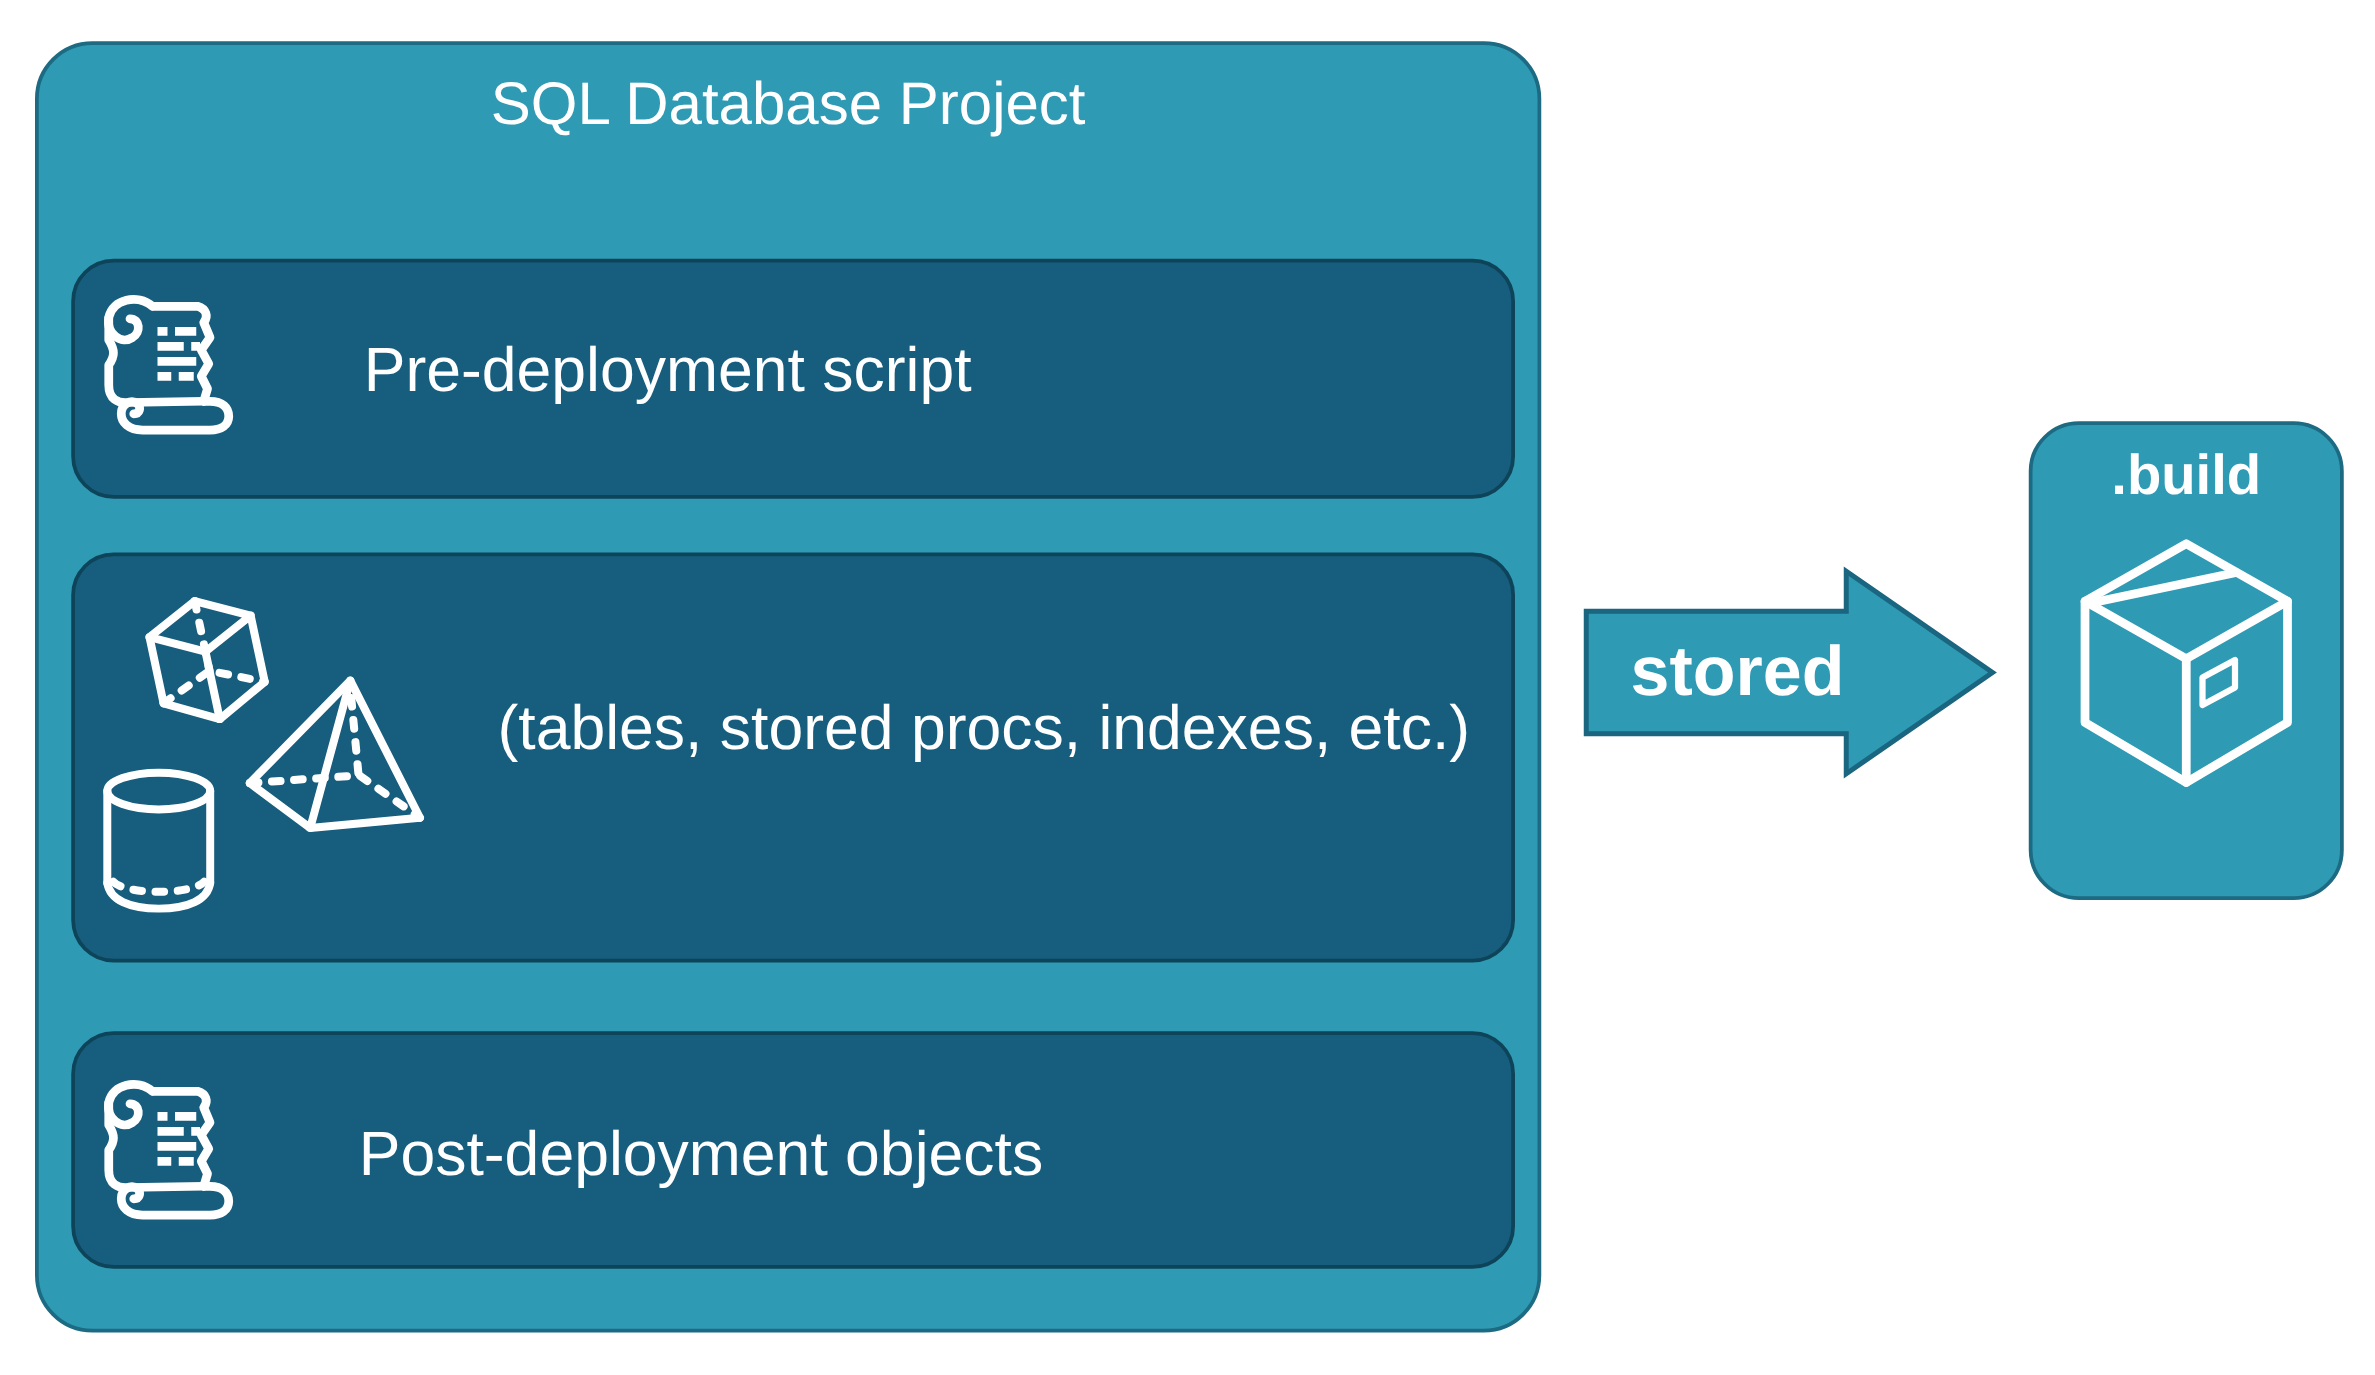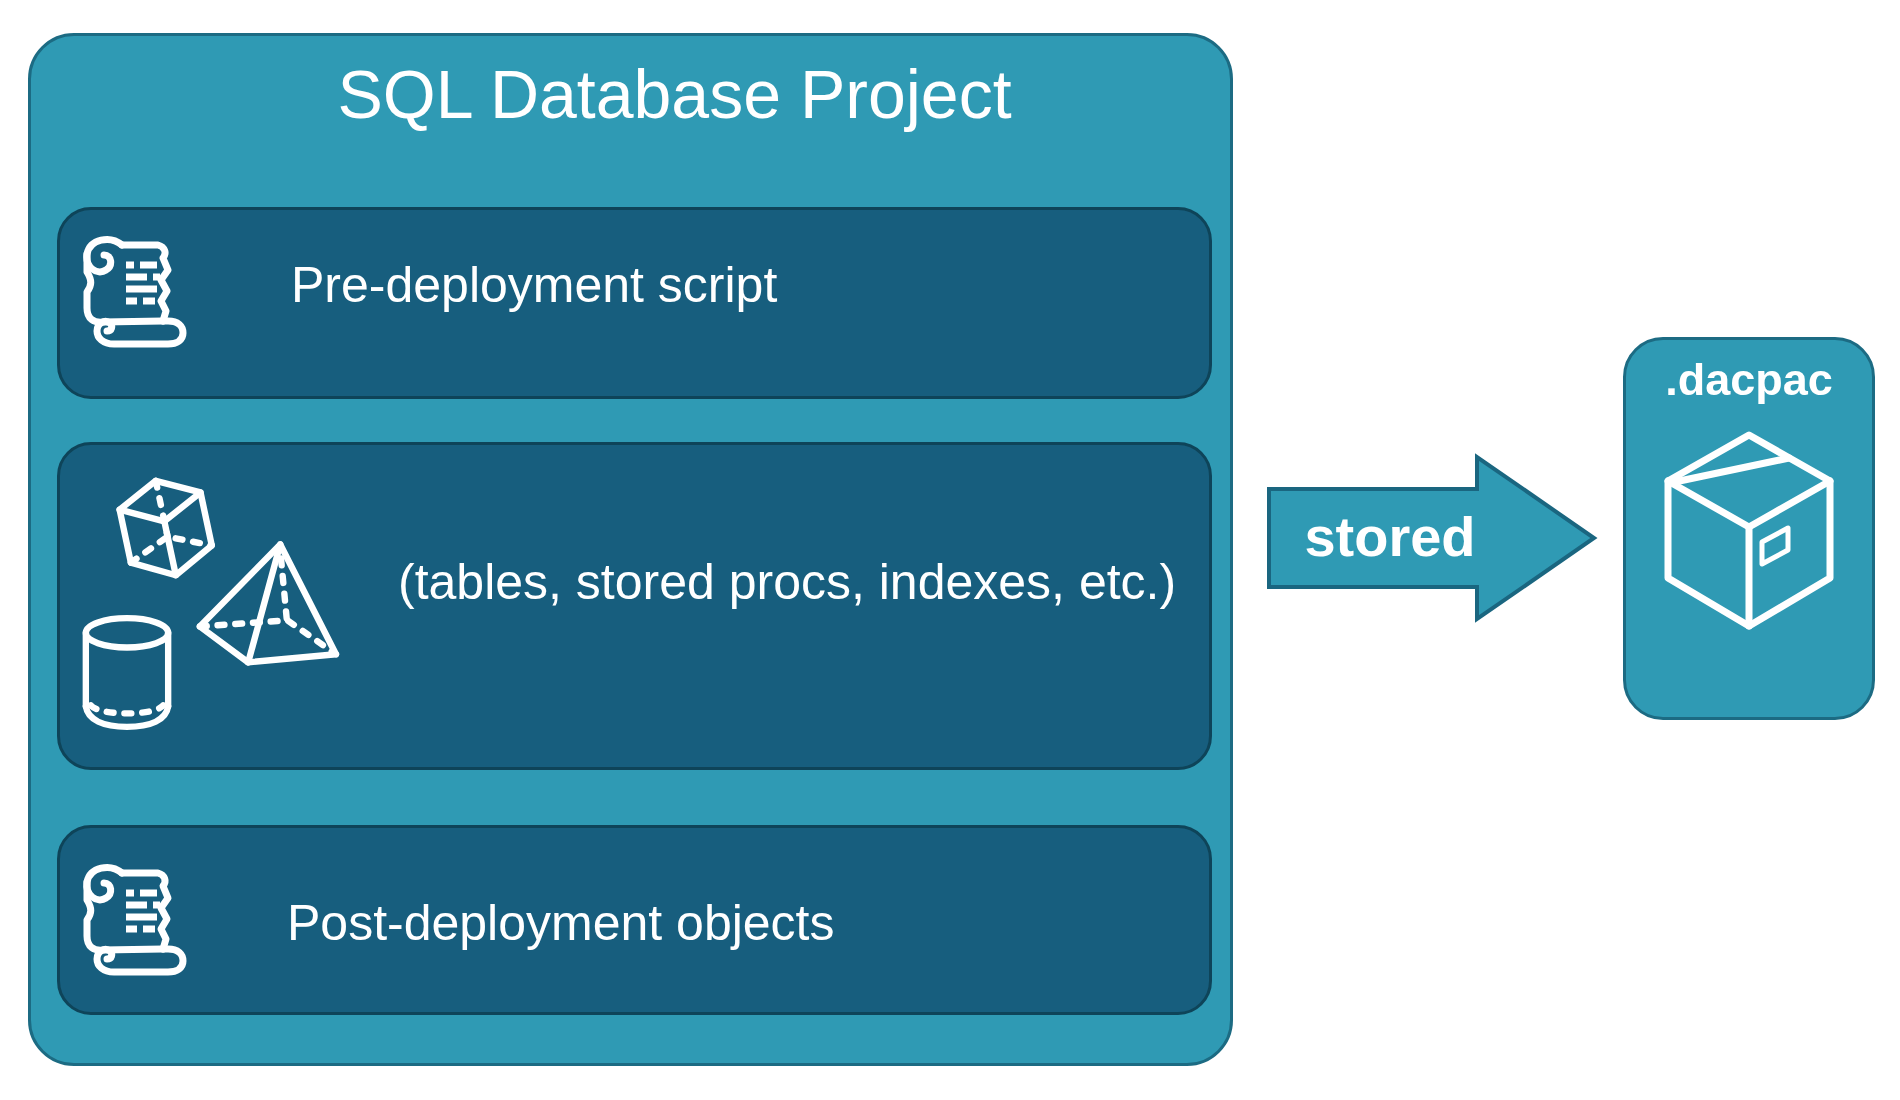--- a/index.html
+++ b/index.html
@@ -20,25 +20,24 @@
     width: 1205px; height: 1033px;
     background: #2F9AB4;
     border: 3px solid #1C6B83;
     border-radius: 46px;
   }
   .project-title {
     left: 28px; top: 60px;
     width: 1205px;
     text-align: center;
     color: #ffffff;
-    font-size: 68px;
+    font-size: 48px;
     font-weight: 400;
     line-height: 1;
     letter-spacing: 0;
-    margin-left: 44px;
   }
 
   
   .inner-box {
     left: 57px;
     width: 1155px;
     background: #175E7E;
     border: 3px solid #0E4459;
     border-radius: 34px;
   }
@@ -46,21 +45,21 @@
   .inner-box.row2 { top: 442px; height: 328px; }
   .inner-box.row3 { top: 825px; height: 190px; }
 
   .row-label {
     color: #ffffff;
     font-size: 50px;
     font-weight: 400;
     line-height: 1;
     white-space: nowrap;
   }
-  .label-pre  { left: 291px; top: 260px; }
+  .label-pre  { left: 291px; top: 271px; }
   .label-post { left: 287px; top: 898px; }
 
   .label-mid {
     left: 398px; top: 552px;
     color: #ffffff;
     font-size: 50px;
     font-weight: 400;
     line-height: 60px;
     white-space: nowrap;
   }
@@ -173,21 +172,21 @@
     </g>
   </svg>
   <span class="abs row-label label-post">Post-deployment objects</span>
 
   <svg class="abs build-arrow-svg" viewBox="0 0 332 172">
     <polygon points="3,37 211,37 211,5 328,86 211,167 211,135 3,135" fill="#2F9AB4" stroke="#1A6680" stroke-width="4" stroke-linejoin="miter"></polygon>
   </svg>
   <div class="abs build-label">stored</div>
 
   <section class="abs dacpac-box"></section>
-  <div class="abs dacpac-label">.dacpac</div>
+  <div class="abs dacpac-label">.build</div>
   <svg class="abs icon-package" viewBox="0 0 176 205">
     <g fill="none" stroke="#ffffff" stroke-width="7" stroke-linecap="round" stroke-linejoin="round">
       <path d="M88 7 L169 53 L169 150 L88 198 L7 150 L7 53 Z"></path>
       <path d="M7 53 L88 99 L169 53"></path>
       <path d="M88 99 L88 198"></path>
       <path d="M9 55 L128 30"></path>
       <path d="M101 114 L127 100 L127 122 L101 136 Z" stroke-width="5"></path>
     </g>
   </svg>
 

